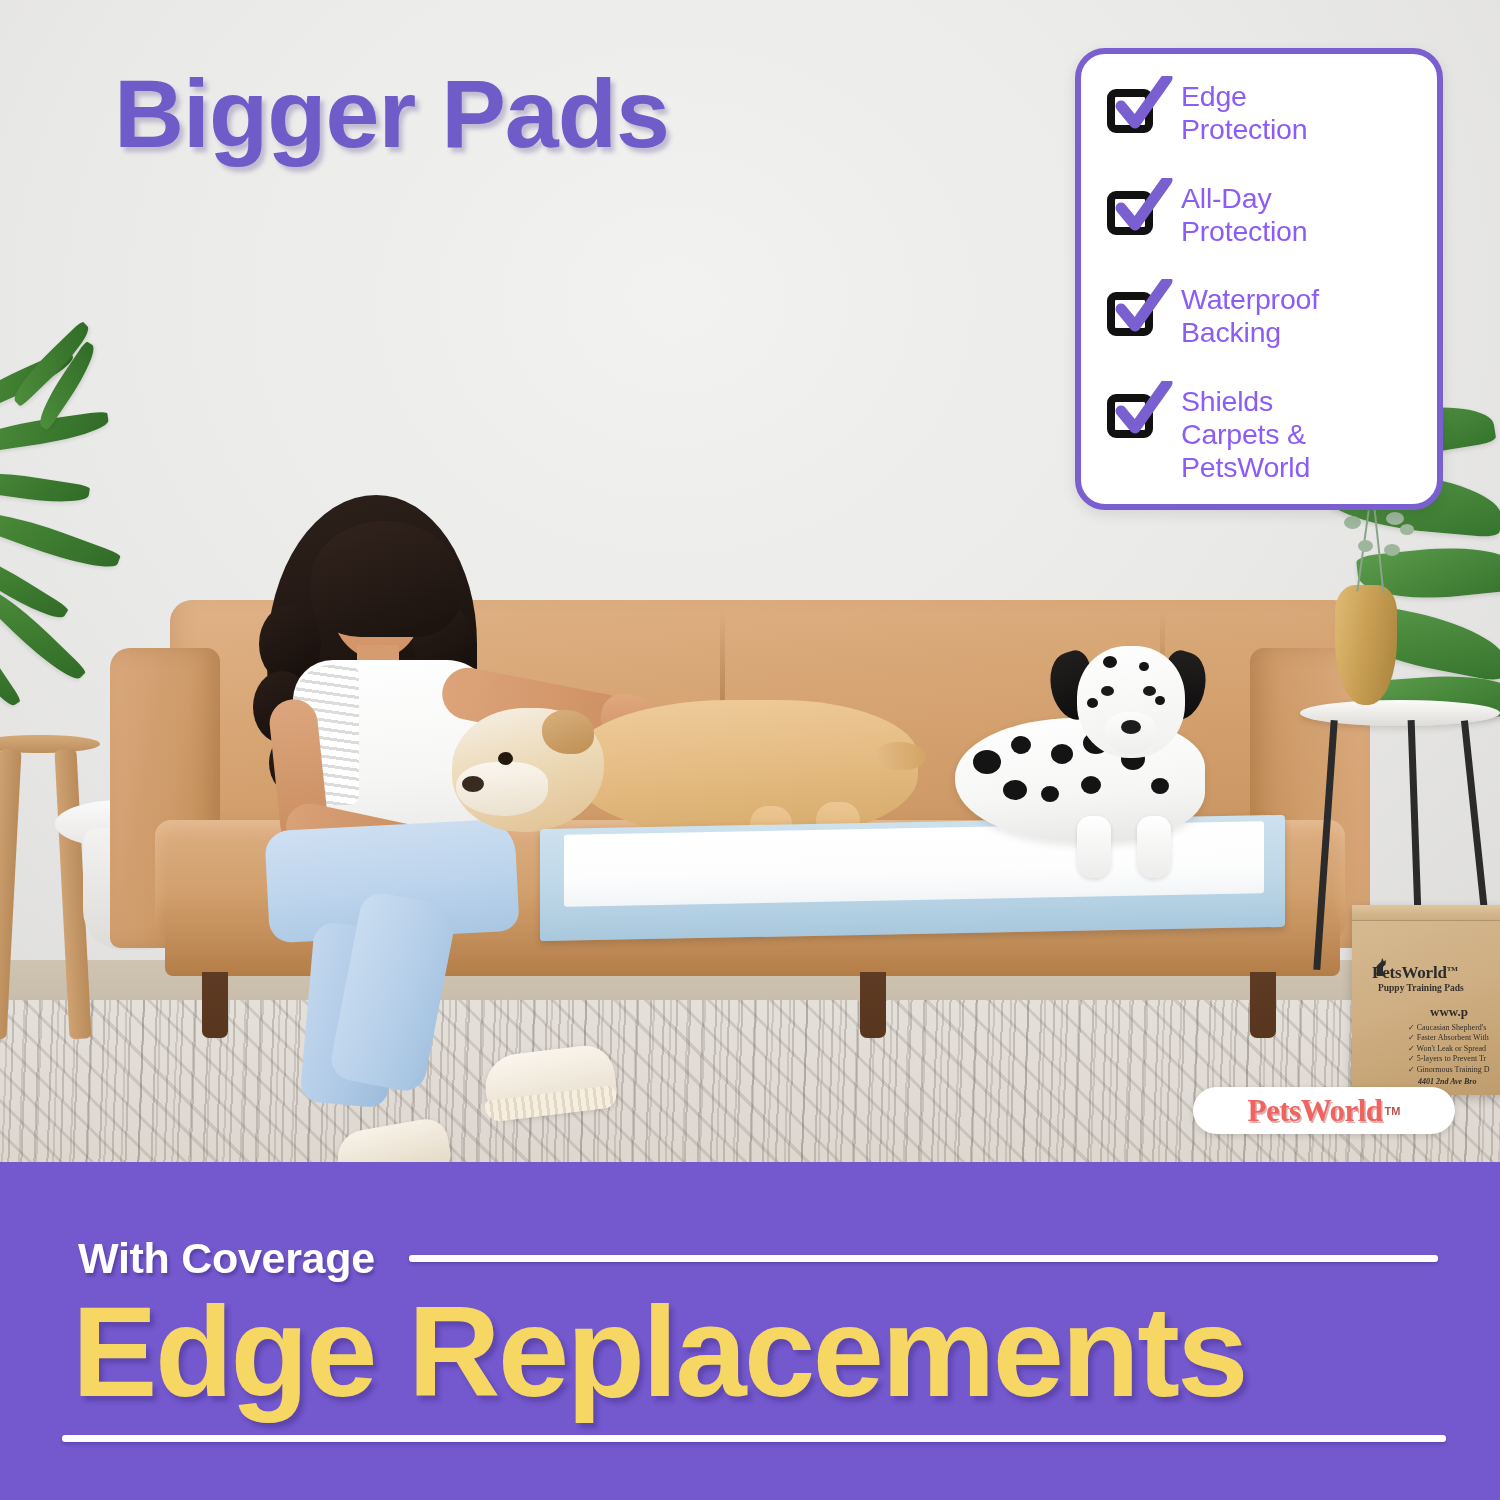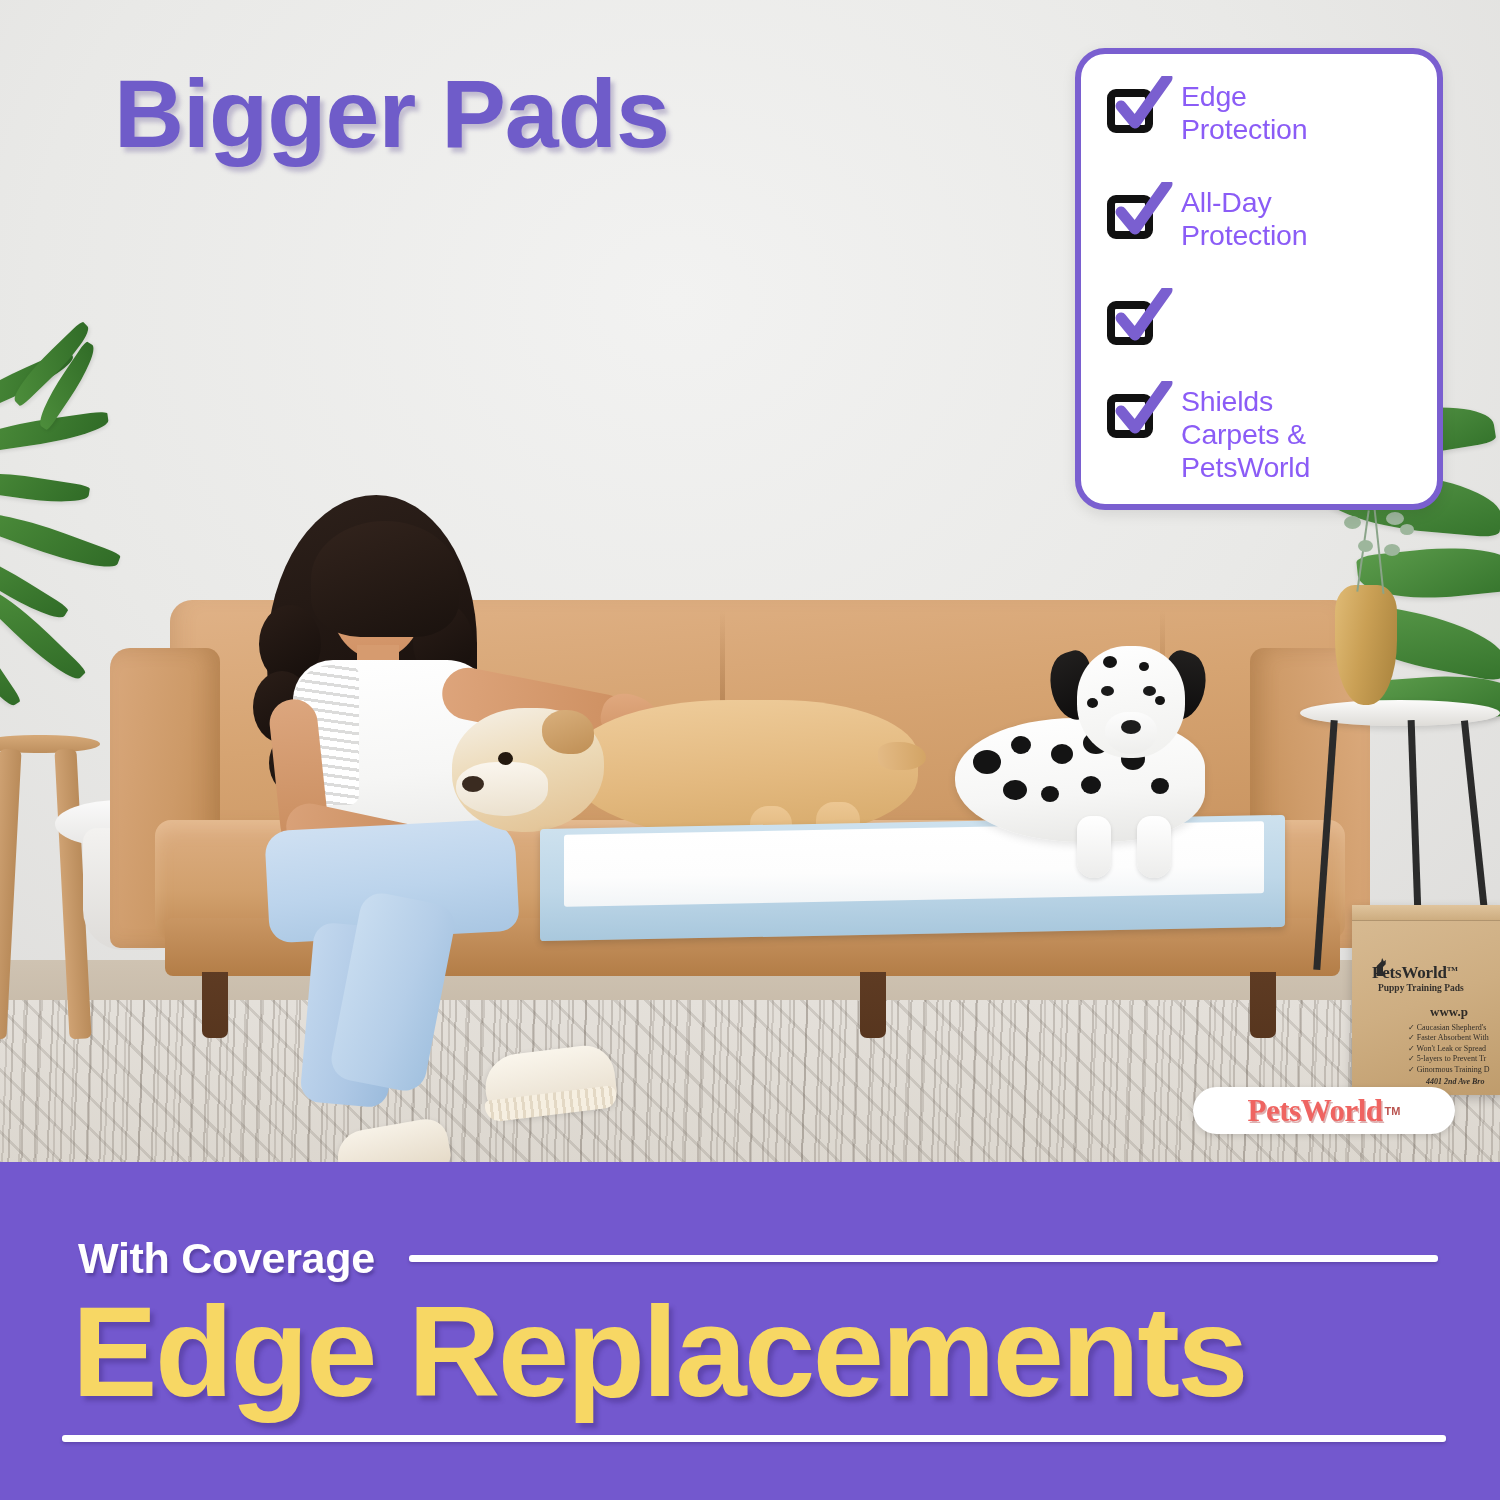--- a/index.html
+++ b/index.html
@@ -213,21 +213,21 @@
   .box-logo .tm { font-size:7px; vertical-align:super; }
   .box-sub { position:absolute; left:26px; top:78px; color:#34302c;
     font-family:"Liberation Serif", serif; font-weight:bold; font-size:9.5px; white-space:nowrap; }
   .box-www { position:absolute; left:78px; top:99px; color:#2e2a26;
     font-family:"Liberation Serif", serif; font-weight:bold; font-size:13px; white-space:nowrap; }
   .box-bullets { position:absolute; left:56px; top:118px; width:140px;
     font-family:"Liberation Serif", serif; font-size:8px; color:#342f29; line-height:10.4px; }
   .box-bullets div { white-space:nowrap; }
   .box-addr { position:absolute; left:66px; top:172px;
     font-family:"Liberation Serif", serif; font-style:italic; font-weight:bold;
-    font-size:8px; color:#342f29; white-space:nowrap;margin-left:8px; }
+    font-size:8px; color:#342f29; white-space:nowrap; }
   .box-dog-icon { position:absolute; left:22px; top:52px; width:18px; height:20px; }
 
   
   .headline { position:absolute; left:82px; top:62px; z-index:7;margin-left:32px; }
   .headline .line {
     font-family:"Liberation Sans", sans-serif;
     font-weight:bold; font-size:97px; line-height:103px;
     color:#6f5cc9; letter-spacing:-1px;
     text-shadow:4px 5px 4px rgba(130,118,170,.42);
   }
@@ -470,20 +470,24 @@
       </div>
     </div>
 
     <div class="cl-row">
       <div class="cl-check">
         <div class="bx"></div>
         <svg viewBox="0 0 62 60">
             <path d="M10 30 L24 47 L56 2" fill="none" stroke="#7a5fd0" stroke-width="11" stroke-linecap="round" stroke-linejoin="round"></path>
           </svg>
       </div>
+      <div class="cl-text">
+        <div>Waterproof</div>
+        <div>Backing</div>
+      </div>
     </div>
 
     <div class="cl-row">
       <div class="cl-check">
         <div class="bx"></div>
         <svg viewBox="0 0 62 60">
             <path d="M10 30 L24 47 L56 2" fill="none" stroke="#7a5fd0" stroke-width="11" stroke-linecap="round" stroke-linejoin="round"></path>
           </svg>
       </div>
       <div class="cl-text">

